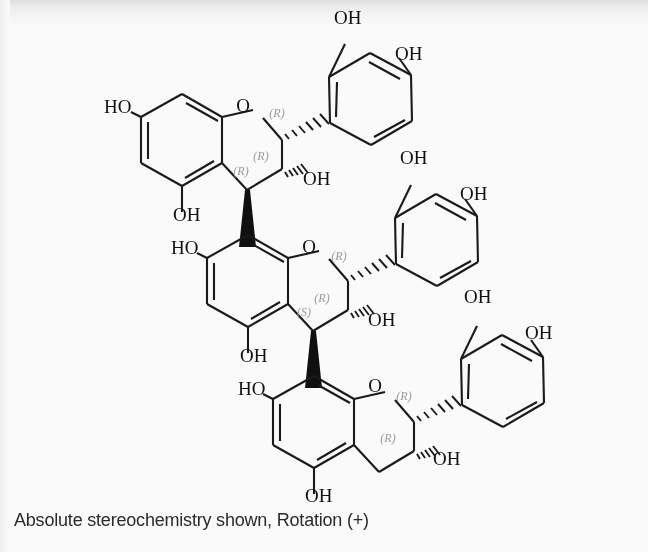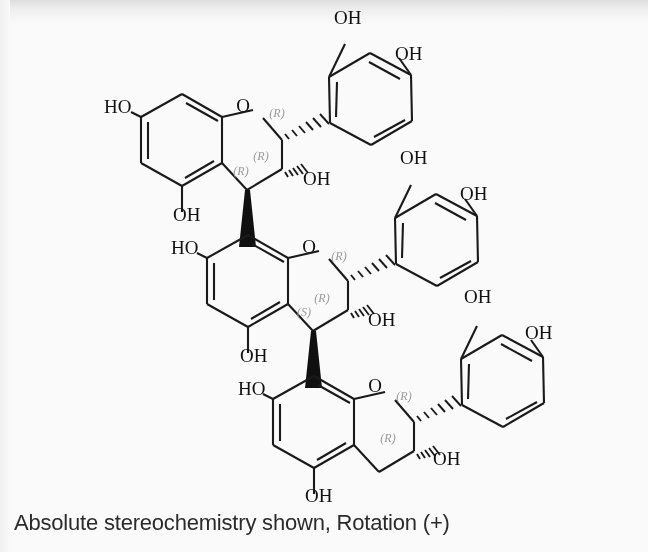--- a/index.html
+++ b/index.html
@@ -42,21 +42,21 @@
     position: absolute;
     left: 0;
     top: 0;
   }
   #caption {
     position: absolute;
     left: 14px;
     top: 510px;
     width: 620px;
     font-family: "Liberation Sans", sans-serif;
-    font-size: 22px;
+    font-size: 18px;
     font-weight: 400;
     color: #2b2b2b;
     letter-spacing: -0.2px;
     white-space: nowrap;
   }
   .atom-label {
     font-family: "Liberation Serif", serif;
     font-size: 19px;
     fill: #121212;
   }

